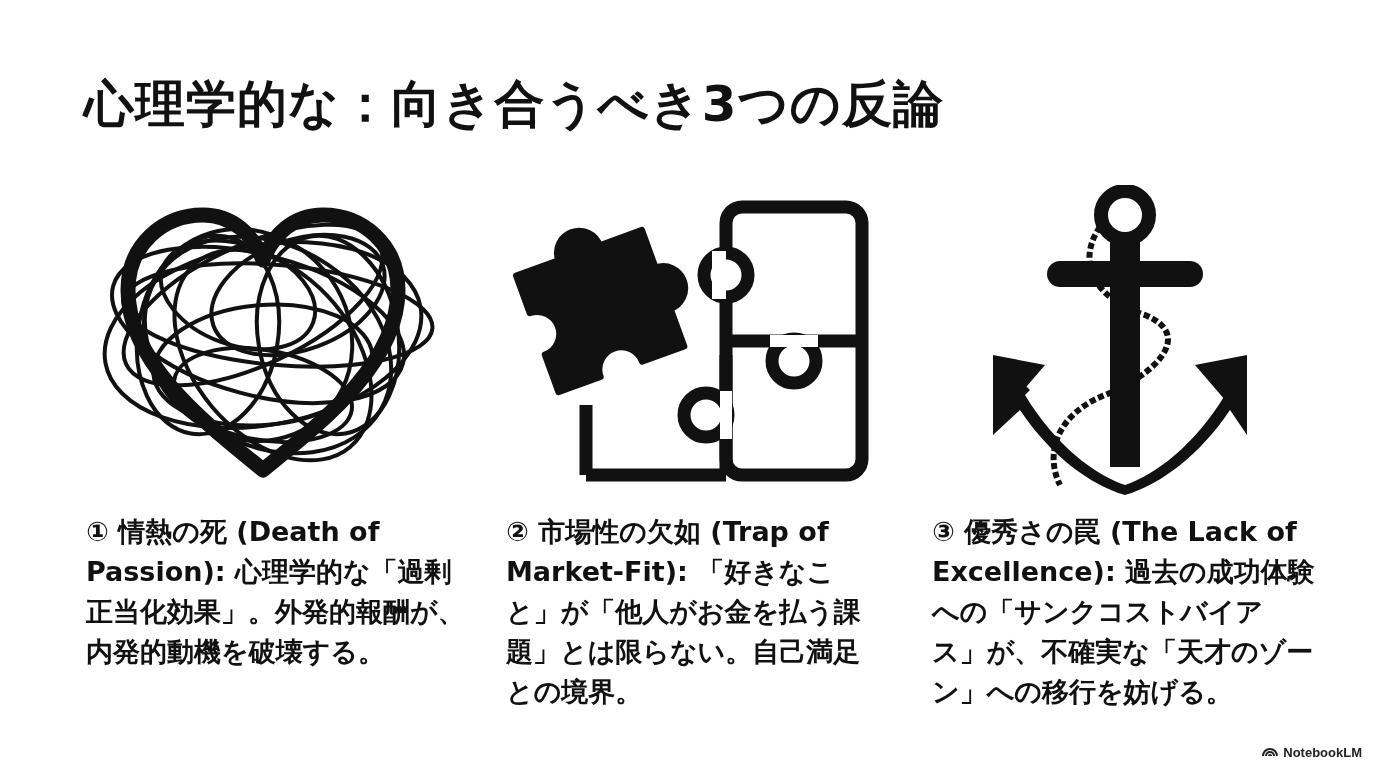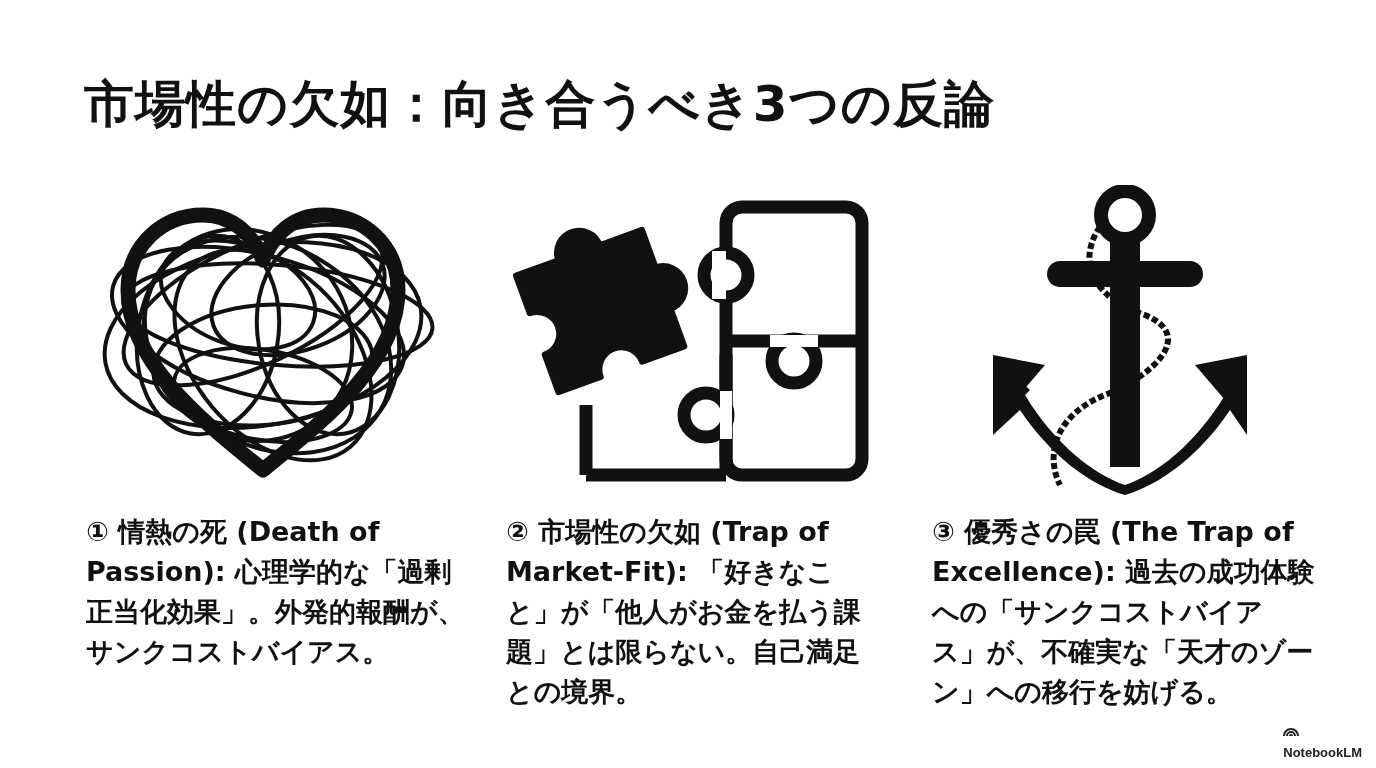--- a/index.html
+++ b/index.html
@@ -13,27 +13,27 @@
       white-space: nowrap;
     }
     .col-icon { position: absolute; }
     .caption {
       position: absolute; top: 512px; margin: 0; width: 390px;
       font-size: 27px; font-weight: 700; line-height: 40px; letter-spacing: 0;
     }
     .footer-brand {
       position: absolute; right: 14px; bottom: 8px;
       display: flex; gap: 5px;
-      font-family: "Liberation Sans", sans-serif; font-size: 13px; font-weight: 700; color: #222; flex-direction: column;
+      font-family: "Liberation Sans", sans-serif; font-size: 13px; font-weight: 700; color: #222;
     }
   </style>
 </head>
 <body>
 
-<h1 class="title">市場性の欠如：向き合うべき3つの反論</h1>
+<h1 class="title">心理学的な：向き合うべき3つの反論</h1>
 
 <div class="col-icon" style="left:88px; top:185px; width:350px; height:300px;">
   <svg width="350" height="300" viewBox="0 0 350 300">
     <g fill="none" stroke="#111" stroke-width="4" stroke-linecap="round">
       <ellipse cx="175" cy="150" rx="160" ry="90" transform="rotate(-10 175 150)"></ellipse>
       <ellipse cx="170" cy="140" rx="150" ry="70" transform="rotate(15 170 140)"></ellipse>
       <ellipse cx="180" cy="160" rx="130" ry="100" transform="rotate(30 180 160)"></ellipse>
       <ellipse cx="165" cy="120" rx="140" ry="60" transform="rotate(-25 165 120)"></ellipse>
       <ellipse cx="185" cy="170" rx="120" ry="80" transform="rotate(50 185 170)"></ellipse>
       <ellipse cx="160" cy="150" rx="100" ry="110" transform="rotate(-40 160 150)"></ellipse>
@@ -79,23 +79,23 @@
     <rect x="62" y="76" width="156" height="26" rx="13" fill="#111"></rect>
     <path d="M8 170 L45 205 L40 210 C 70 260, 110 290, 140 300 C 170 290, 210 260, 240 210 L235 205 L262 170 L262 250 L245 225 C 215 270, 175 300, 140 310 C 105 300, 65 270, 35 225 L8 250 Z" fill="#111"></path>
     <path d="M8 170 L60 180 L30 215 Z" fill="#111"></path>
     <path d="M262 170 L210 180 L240 215 Z" fill="#111"></path>
     <g fill="none" stroke="#111" stroke-width="6" stroke-dasharray="6 3">
       <path d="M115 42 C 95 70, 100 110, 160 130 C 210 150, 170 190, 120 210 C 70 230, 60 270, 75 300"></path>
     </g>
   </svg>
 </div>
 
-<p class="caption" style="left:86px;">① 情熱の死 (Death of Passion): 心理学的な「過剰正当化効果」。外発的報酬が、サンクコストバイアス。</p>
+<p class="caption" style="left:86px;">① 情熱の死 (Death of Passion): 心理学的な「過剰正当化効果」。外発的報酬が、内発的動機を破壊する。</p>
 <p class="caption" style="left:506px; width:360px;">② 市場性の欠如 (Trap of Market-Fit): 「好きなこと」が「他人がお金を払う課題」とは限らない。自己満足との境界。</p>
-<p class="caption" style="left:932px; width:385px;">③ 優秀さの罠 (The Trap of Excellence): 過去の成功体験への「サンクコストバイアス」が、不確実な「天才のゾーン」への移行を妨げる。</p>
+<p class="caption" style="left:932px; width:385px;">③ 優秀さの罠 (The Lack of Excellence): 過去の成功体験への「サンクコストバイアス」が、不確実な「天才のゾーン」への移行を妨げる。</p>
 
 <div class="footer-brand">
   <span>
     <svg width="16" height="12" viewBox="0 0 16 12">
       <path d="M1 11 A7 7 0 0 1 15 11" fill="none" stroke="#222" stroke-width="2"></path>
       <path d="M4 11 A4 4 0 0 1 12 11" fill="none" stroke="#222" stroke-width="2"></path>
       <path d="M7 11 A1 1 0 0 1 9 11" fill="none" stroke="#222" stroke-width="2"></path>
     </svg>
   </span>
   <span>NotebookLM</span>

